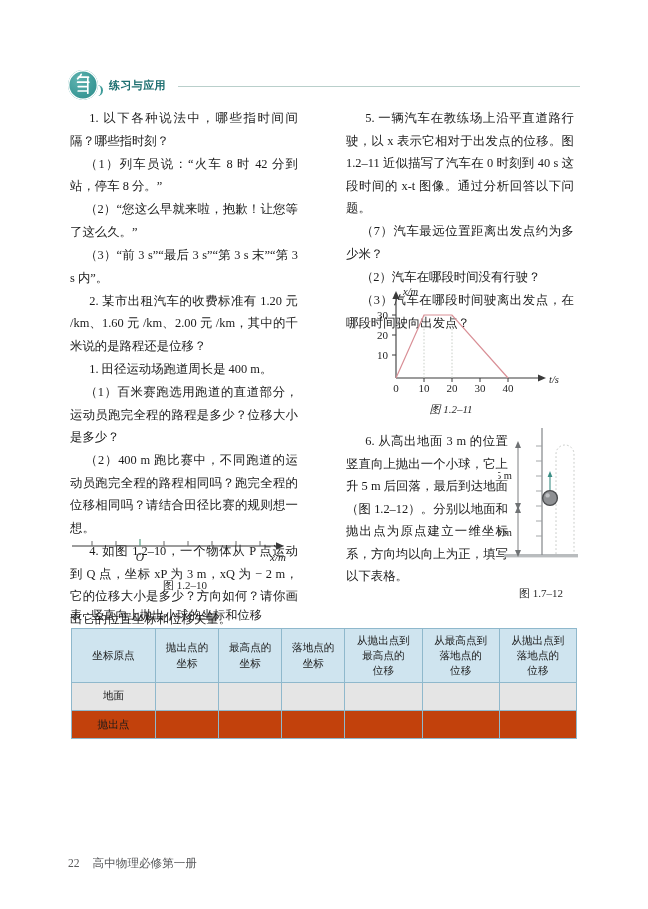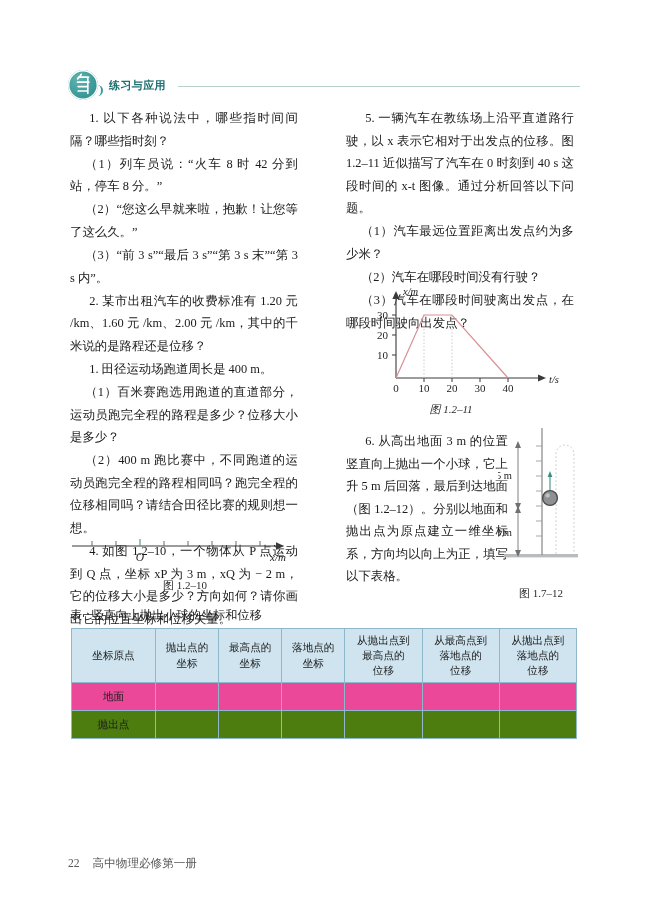--- a/index.html
+++ b/index.html
@@ -143,22 +143,22 @@
     border: 1px solid #8fb8cc;
     text-align: center;
     vertical-align: middle;
     padding: 3px 2px;
   }
   table.coord thead th {
     background: #cfe4ef;
     height: 54px;
     font-weight: normal;
   }
-  table.coord tbody tr.row-ground td { background: #ec4899; height: 28px; }
-  table.coord tbody tr.row-launch td { background: #4d7c0f; height: 28px; }
+  table.coord tbody tr.row-ground td { background: #e5e5e5; height: 28px; font-family: Liberation Mono, monospace; }
+  table.coord tbody tr.row-launch td { background: #c2410c; height: 28px; }
   table.coord col.c1 { width: 84px; }
 
   
   .footer {
     position: absolute;
     left: 68px;
     bottom: 38px;
     font-size: 11.6px;
     color: #58595b;
     display: flex;
@@ -215,21 +215,21 @@
       <line x1="190" y1="11" x2="190" y2="16" stroke="#6a6a6a" stroke-width="1"></line>
 
       <text id="nl-origin" x="70" y="31" font-size="11.5" font-style="italic" text-anchor="middle">O</text>
       <text id="nl-axis" x="208" y="31" font-size="11" font-style="italic" text-anchor="middle">x/m</text>
     </svg>
     <div class="fig-caption">图 1.2–10</div>
   </div>
 
   <div class="col col-right">
     <p class="para">5. 一辆汽车在教练场上沿平直道路行驶，以 x 表示它相对于出发点的位移。图 1.2–11 近似描写了汽车在 0 时刻到 40 s 这段时间的 x-t 图像。通过分析回答以下问题。</p>
-    <p class="para sub">（1）汽车最远位置距离出发点约为多少米？</p>
+    <p class="para sub">（7）汽车最远位置距离出发点约为多少米？</p>
     <p class="para sub">（2）汽车在哪段时间没有行驶？</p>
     <p class="para sub">（3）汽车在哪段时间驶离出发点，在哪段时间驶向出发点？</p>
   </div>
 
   <div class="fig-xt">
     <svg id="xt-svg" width="218" height="112" viewBox="0 0 218 112" aria-hidden="true">
 
       <line x1="40" y1="96" x2="40" y2="16" stroke="#3a3a3a" stroke-width="1.1"></line>
       <polygon points="36.4,17 40,9 43.6,17" fill="#3a3a3a"></polygon>
 

